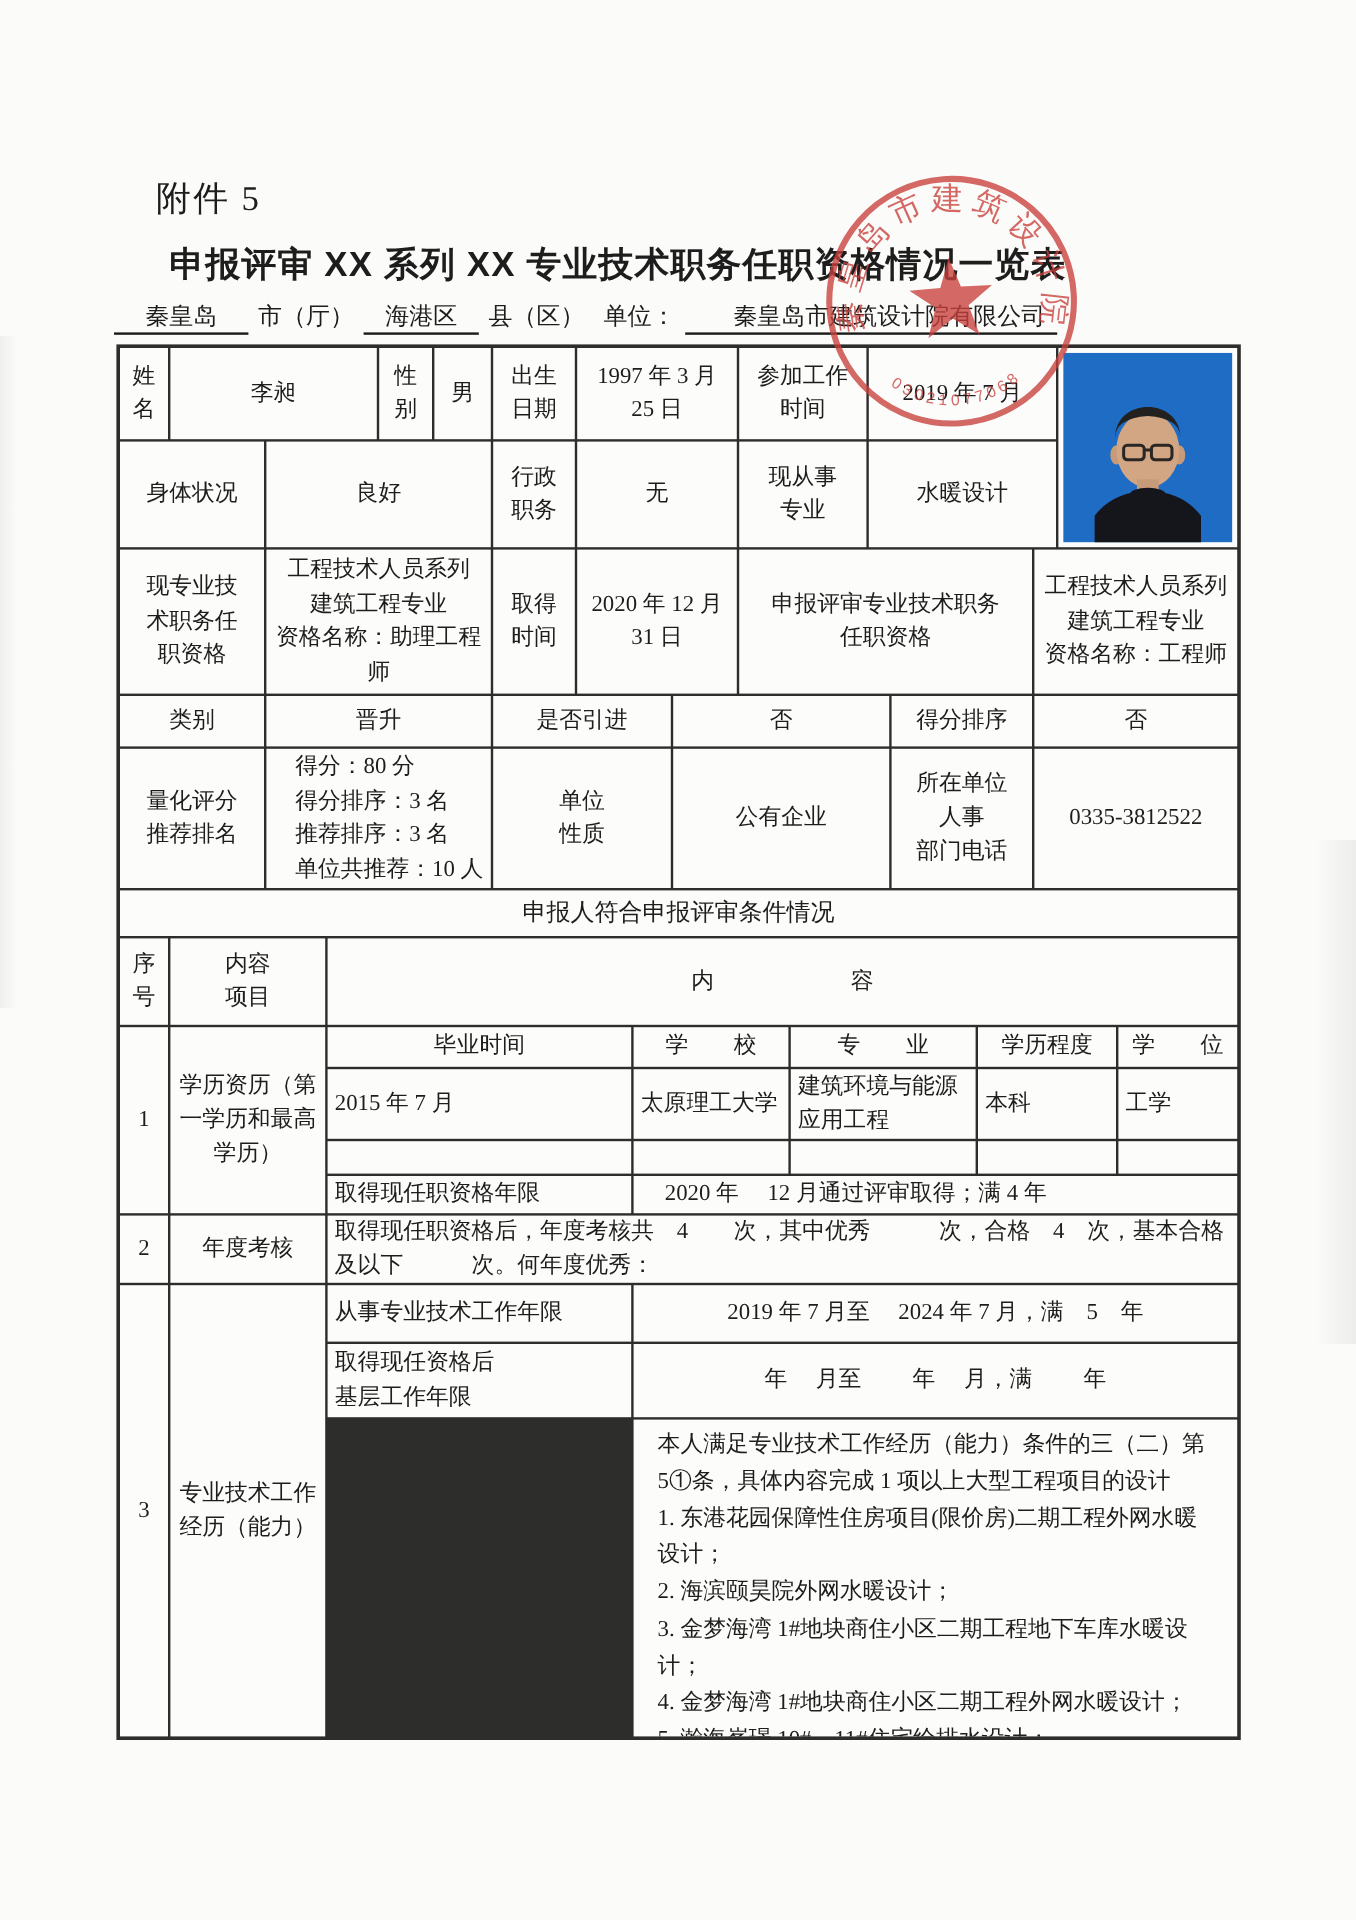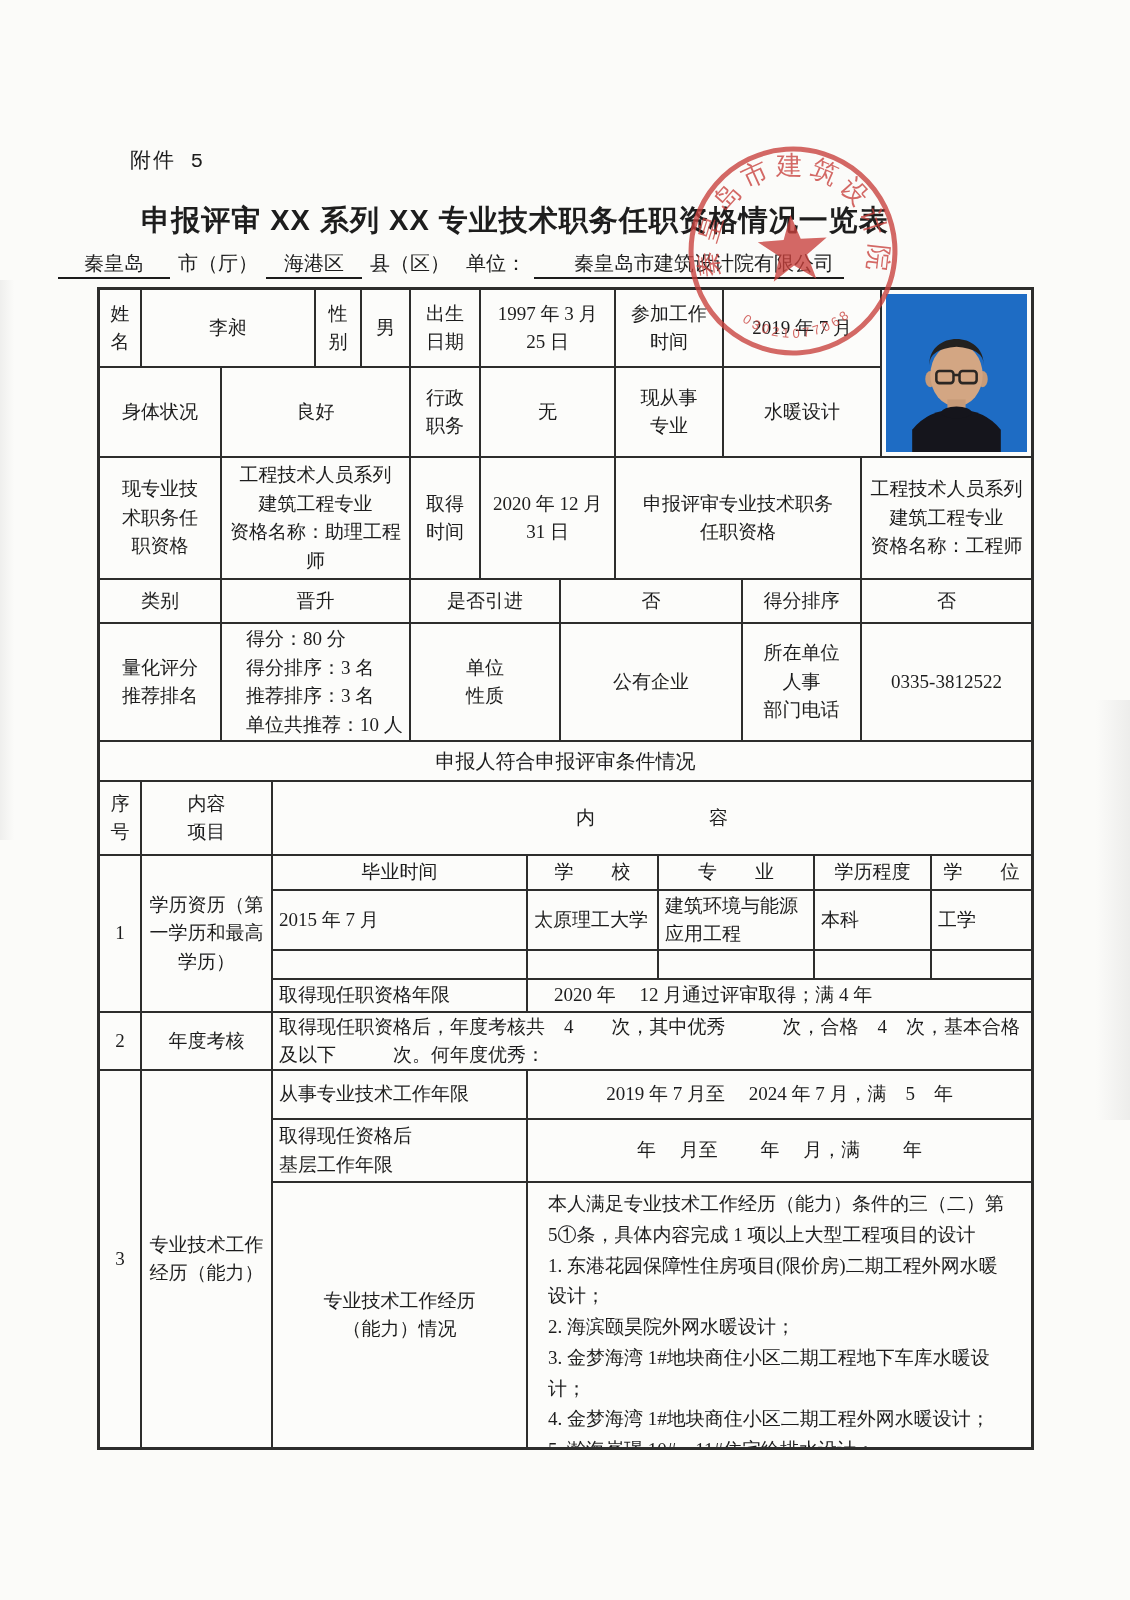--- a/index.html
+++ b/index.html
@@ -9,26 +9,26 @@
     font-family:"Liberation Serif","DejaVu Serif",serif;
     color:#1d1d1d;
   }
   
   .smudge{position:absolute;pointer-events:none;}
   #smudge-right{left:1096px;top:700px;width:34px;height:420px;
     background:linear-gradient(to right,rgba(150,150,150,0),rgba(150,150,150,.14));}
   #smudge-left{left:0;top:280px;width:14px;height:560px;
     background:linear-gradient(to left,rgba(150,150,150,0),rgba(150,150,150,.12));}
 
-  #attachment{position:absolute;left:130px;top:146px;font-size:21px;letter-spacing:2px;font-family:Liberation Mono, monospace;}
+  #attachment{position:absolute;left:130px;top:146px;font-size:29px;letter-spacing:2px;}
   #doc-title{position:absolute;left:0;top:201px;width:1030px;text-align:center;
     font-family:"Liberation Sans","DejaVu Sans",sans-serif;font-weight:700;
     font-size:29px;letter-spacing:1px;}
   #unit-line{position:absolute;left:0;top:250px;width:902px;display:flex;
-    justify-content:center;align-items:baseline;font-size:20px;white-space:nowrap;}
+    justify-content:center;align-items:baseline;font-size:20px;white-space:nowrap;padding-left:37px;}
   .uline{border-bottom:2px solid #1b1b1b;text-align:center;}
   #unit-city{padding:0 26px;}
   #unit-district{padding:0 18px;}
   #unit-company{padding:0 10px 0 40px;}
   .plain-seg{padding:0 8px;}
 
   
   #form-table{
     position:absolute;left:97px;top:287px;width:937px;
     display:grid;background:#2d2d2c;padding:3px;gap:2px;box-sizing:border-box;
@@ -200,22 +200,20 @@
   <div class="c" style="grid-area:13/1/16/2">3</div>
   <div class="c" style="grid-area:13/2/16/4">专业技术工作经历（能力）</div>
 
   <div class="c left" style="grid-area:13/4/14/9">从事专业技术工作年限</div>
   <div class="c" style="grid-area:13/9/14/19">2019 年 7 月至　 2024 年 7 月，满　5　年</div>
 
   <div class="c left" style="grid-area:14/4/15/9">取得现任资格后
 基层工作年限</div>
   <div class="c" style="grid-area:14/9/15/19">年　 月至　　 年　 月，满　　 年</div>
 
-  <div class="c" style="grid-area:15/4/16/9">专业技术工作经历
-（能力）情况</div>
   <div class="c left top" style="grid-area:15/9/16/19;line-height:1.62;padding:6px 20px">本人满足专业技术工作经历（能力）条件的三（二）第5①条，具体内容完成 1 项以上大型工程项目的设计
 1.  东港花园保障性住房项目(限价房)二期工程外网水暖设计；
 2.  海滨颐昊院外网水暖设计；
 3.  金梦海湾 1#地块商住小区二期工程地下车库水暖设计；
 4.  金梦海湾 1#地块商住小区二期工程外网水暖设计；
 5.  瀚海峯璟 10#、11#住宅给排水设计；</div>
 
 </div>
 
 </body></html>

